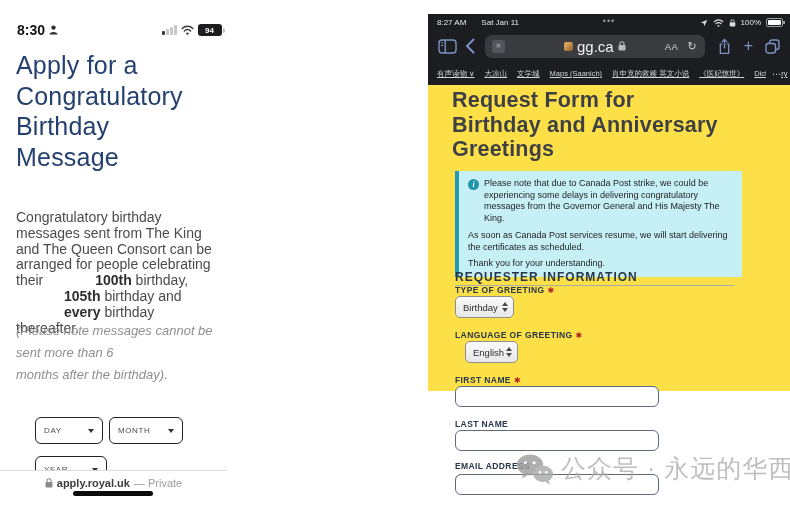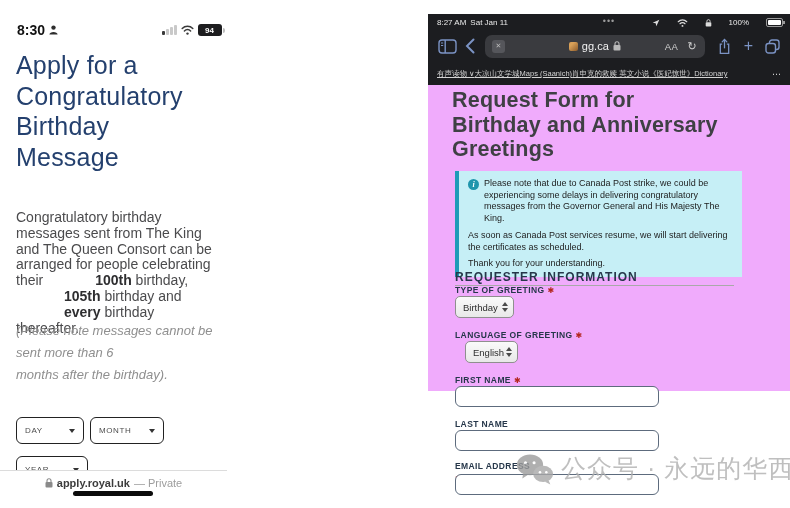--- a/index.html
+++ b/index.html
@@ -27,72 +27,72 @@
              font-weight:500; color:#24406e; letter-spacing:0.2px; }
   .p-body { position:absolute; left:16px; top:210px; width:198px; font-size:14px; line-height:15.8px;
             color:#4b4b4d; }
   .p-body .b { font-weight:bold; color:#2e2e30;margin-left:48px; }
   .p-note { position:absolute; left:16px; top:320px; width:210px; font-size:13px; font-style:italic;
             color:#8f8f8f; }
   .p-note div { line-height:22px; }
   .p-prompt { position:absolute; left:16px; top:371px; width:185px; font-size:13px; line-height:19px; color:#4b4b4d; }
   .p-select { position:absolute; height:27px; border:1.5px solid #222; border-radius:6px; background:#fff;
               display:flex; align-items:center; justify-content:space-between; padding:4px 8px;
-              font-size:8px; letter-spacing:0.6px; color:#4d4d4d; cursor:pointer; }
+              font-size:8px; letter-spacing:0.6px; color:#4d4d4d; cursor:pointer;margin-left:19px; }
   .p-select .arr { width:0; height:0; border-left:3.5px solid transparent; border-right:3.5px solid transparent;
                    border-top:4.5px solid #333; }
   .p-sel-day   { left:16px; top:417px; width:68px; }
   .p-sel-month { left:90px; top:417px; width:74px; }
   .p-sel-year  { left:16px; top:456px; width:72px; }
   .p-footer { position:absolute; left:0; top:470px; width:227px; height:38px; background:#fff;
               border-top:1px solid #dcdcdc; z-index:3; }
   .p-footer-row { display:flex; align-items:center; justify-content:center; gap:4px; margin-top:6px;
                   font-size:11px; color:#9d9d9d; }
   .p-footer-row .dom { font-weight:bold; color:#3c3c3c; }
   .p-homebar { position:absolute; left:73px; top:491px; width:80px; height:5px; background:#0b0b0b;
                border-radius:3px; z-index:4; }
 
   
   .tablet { position:absolute; left:428px; top:14px; width:362px; height:494px; background:#fff; }
   .t-header { position:absolute; left:0; top:0; width:362px; height:71px; background:#1c1d20; }
   .t-statusrow { position:absolute; left:0; top:2px; width:362px; height:13px; font-size:8px; color:#e9e9e9; }
-  .t-status-left { position:absolute; left:9px; top:2px; display:flex; gap:4px; }
+  .t-status-left { position:absolute; left:9px; top:2px; display:flex; gap:15px; }
   .t-status-center { position:absolute; left:0; right:0; top:0; text-align:center; color:#9a9a9a;
                      font-size:9px; letter-spacing:1px; }
-  .t-status-right { position:absolute; right:7px; top:2px; display:flex; align-items:center; gap:17px; }
+  .t-status-right { position:absolute; right:7px; top:2px; display:flex; align-items:center; gap:5px; }
   .t-batt { position:relative; width:17px; height:8.5px; border:1px solid #9a9a9a; border-radius:2px; }
   .t-batt i { position:absolute; left:1px; top:1px; bottom:1px; width:13px; background:#fff; border-radius:1px; }
   .t-batt::after { content:""; position:absolute; right:-2.5px; top:2px; width:1.5px; height:3px; background:#9a9a9a; }
   .t-toolbar { position:absolute; left:0; top:17px; width:362px; height:30px; display:flex; align-items:center; }
   .t-tool { color:#7b93c4; display:flex; align-items:center; justify-content:center; cursor:pointer; }
   .t-back { margin-left:8px; }
   .t-sidebar { margin-left:10px; }
   .t-pill { position:relative; margin-left:10px; width:222px; height:23px; background:#3a3b3f; border-radius:7px;
             display:flex; align-items:center; cursor:pointer; }
   .t-extbox { position:absolute; left:7px; top:5px; width:13px; height:13px; background:#55565b; border-radius:3px;
               color:#b9b9b9; font-size:7px; display:flex; align-items:center; justify-content:center; cursor:pointer; }
   .t-urlgroup { margin:0 auto; display:flex; align-items:center; gap:4px; }
   .t-fav { width:9px; height:9px; border-radius:2px; background:linear-gradient(135deg,#d8a058 30%,#8a5a2b); }
-  .t-url { font-size:11px; color:#f1f1f1; }
+  .t-url { font-size:15px; color:#f1f1f1; }
   .t-pillright { position:absolute; right:8px; top:0; height:23px; display:flex; align-items:center; gap:9px;
                  color:#cfcfcf; }
   .t-aa { font-size:9.5px; letter-spacing:0.5px; cursor:pointer; }
   .t-reload { font-size:11px; cursor:pointer; }
   .t-share { margin-left:13px; }
   .t-plus { margin-left:13px; font-size:16px; font-weight:300; }
   .t-tabs { margin-left:12px; margin-right:10px; }
   .t-bookmarks { position:absolute; left:0; top:48px; width:362px; height:23px; display:flex; align-items:center;
-                 padding:0 9px; font-size:7.5px; color:#d4d4d4; white-space:nowrap; overflow:hidden; }
+                 gap:10px; padding:0 9px; font-size:7.5px; color:#d4d4d4; white-space:nowrap; overflow:hidden; }
   .t-bookmarks .bm { text-decoration:underline; cursor:pointer; }
   .t-bm-more { position:absolute; right:9px; top:0; height:23px; display:flex; align-items:center;
                color:#d4d4d4; font-size:9px; background:#1c1d20; padding-left:6px; cursor:pointer; }
   .t-scrolltick { position:absolute; right:3px; top:75px; width:3px; height:26px; background:#c2c2c2;
                   border-radius:2px; }
 
-  .t-body { position:absolute; left:0; top:71px; width:362px; height:306px; background:#f0abfc; }
+  .t-body { position:absolute; left:0; top:71px; width:362px; height:306px; background:#fde047; }
   .t-title { position:absolute; left:24px; top:3px; width:320px; font-size:21.5px; line-height:24.5px;
              font-weight:800; color:#3f4044; letter-spacing:0.2px; }
   .t-notice { position:absolute; left:27px; top:86px; width:287px; background:#c6eff6;
               border-left:4px solid #1f9ab8; padding:7px 9px 7px 9px; font-size:9px; line-height:11.5px;
               color:#1d1d1d; }
   .t-notice .np1 { display:flex; gap:5px; }
   .t-info-i { flex:0 0 auto; width:11px; height:11px; border-radius:50%; background:#1f95ac; color:#fff;
               font-size:8px; font-weight:bold; font-style:italic; display:flex; align-items:center;
               justify-content:center; margin-top:1px; font-family:"Liberation Serif",serif; }
   .t-notice .np2 { margin-top:6px; }

